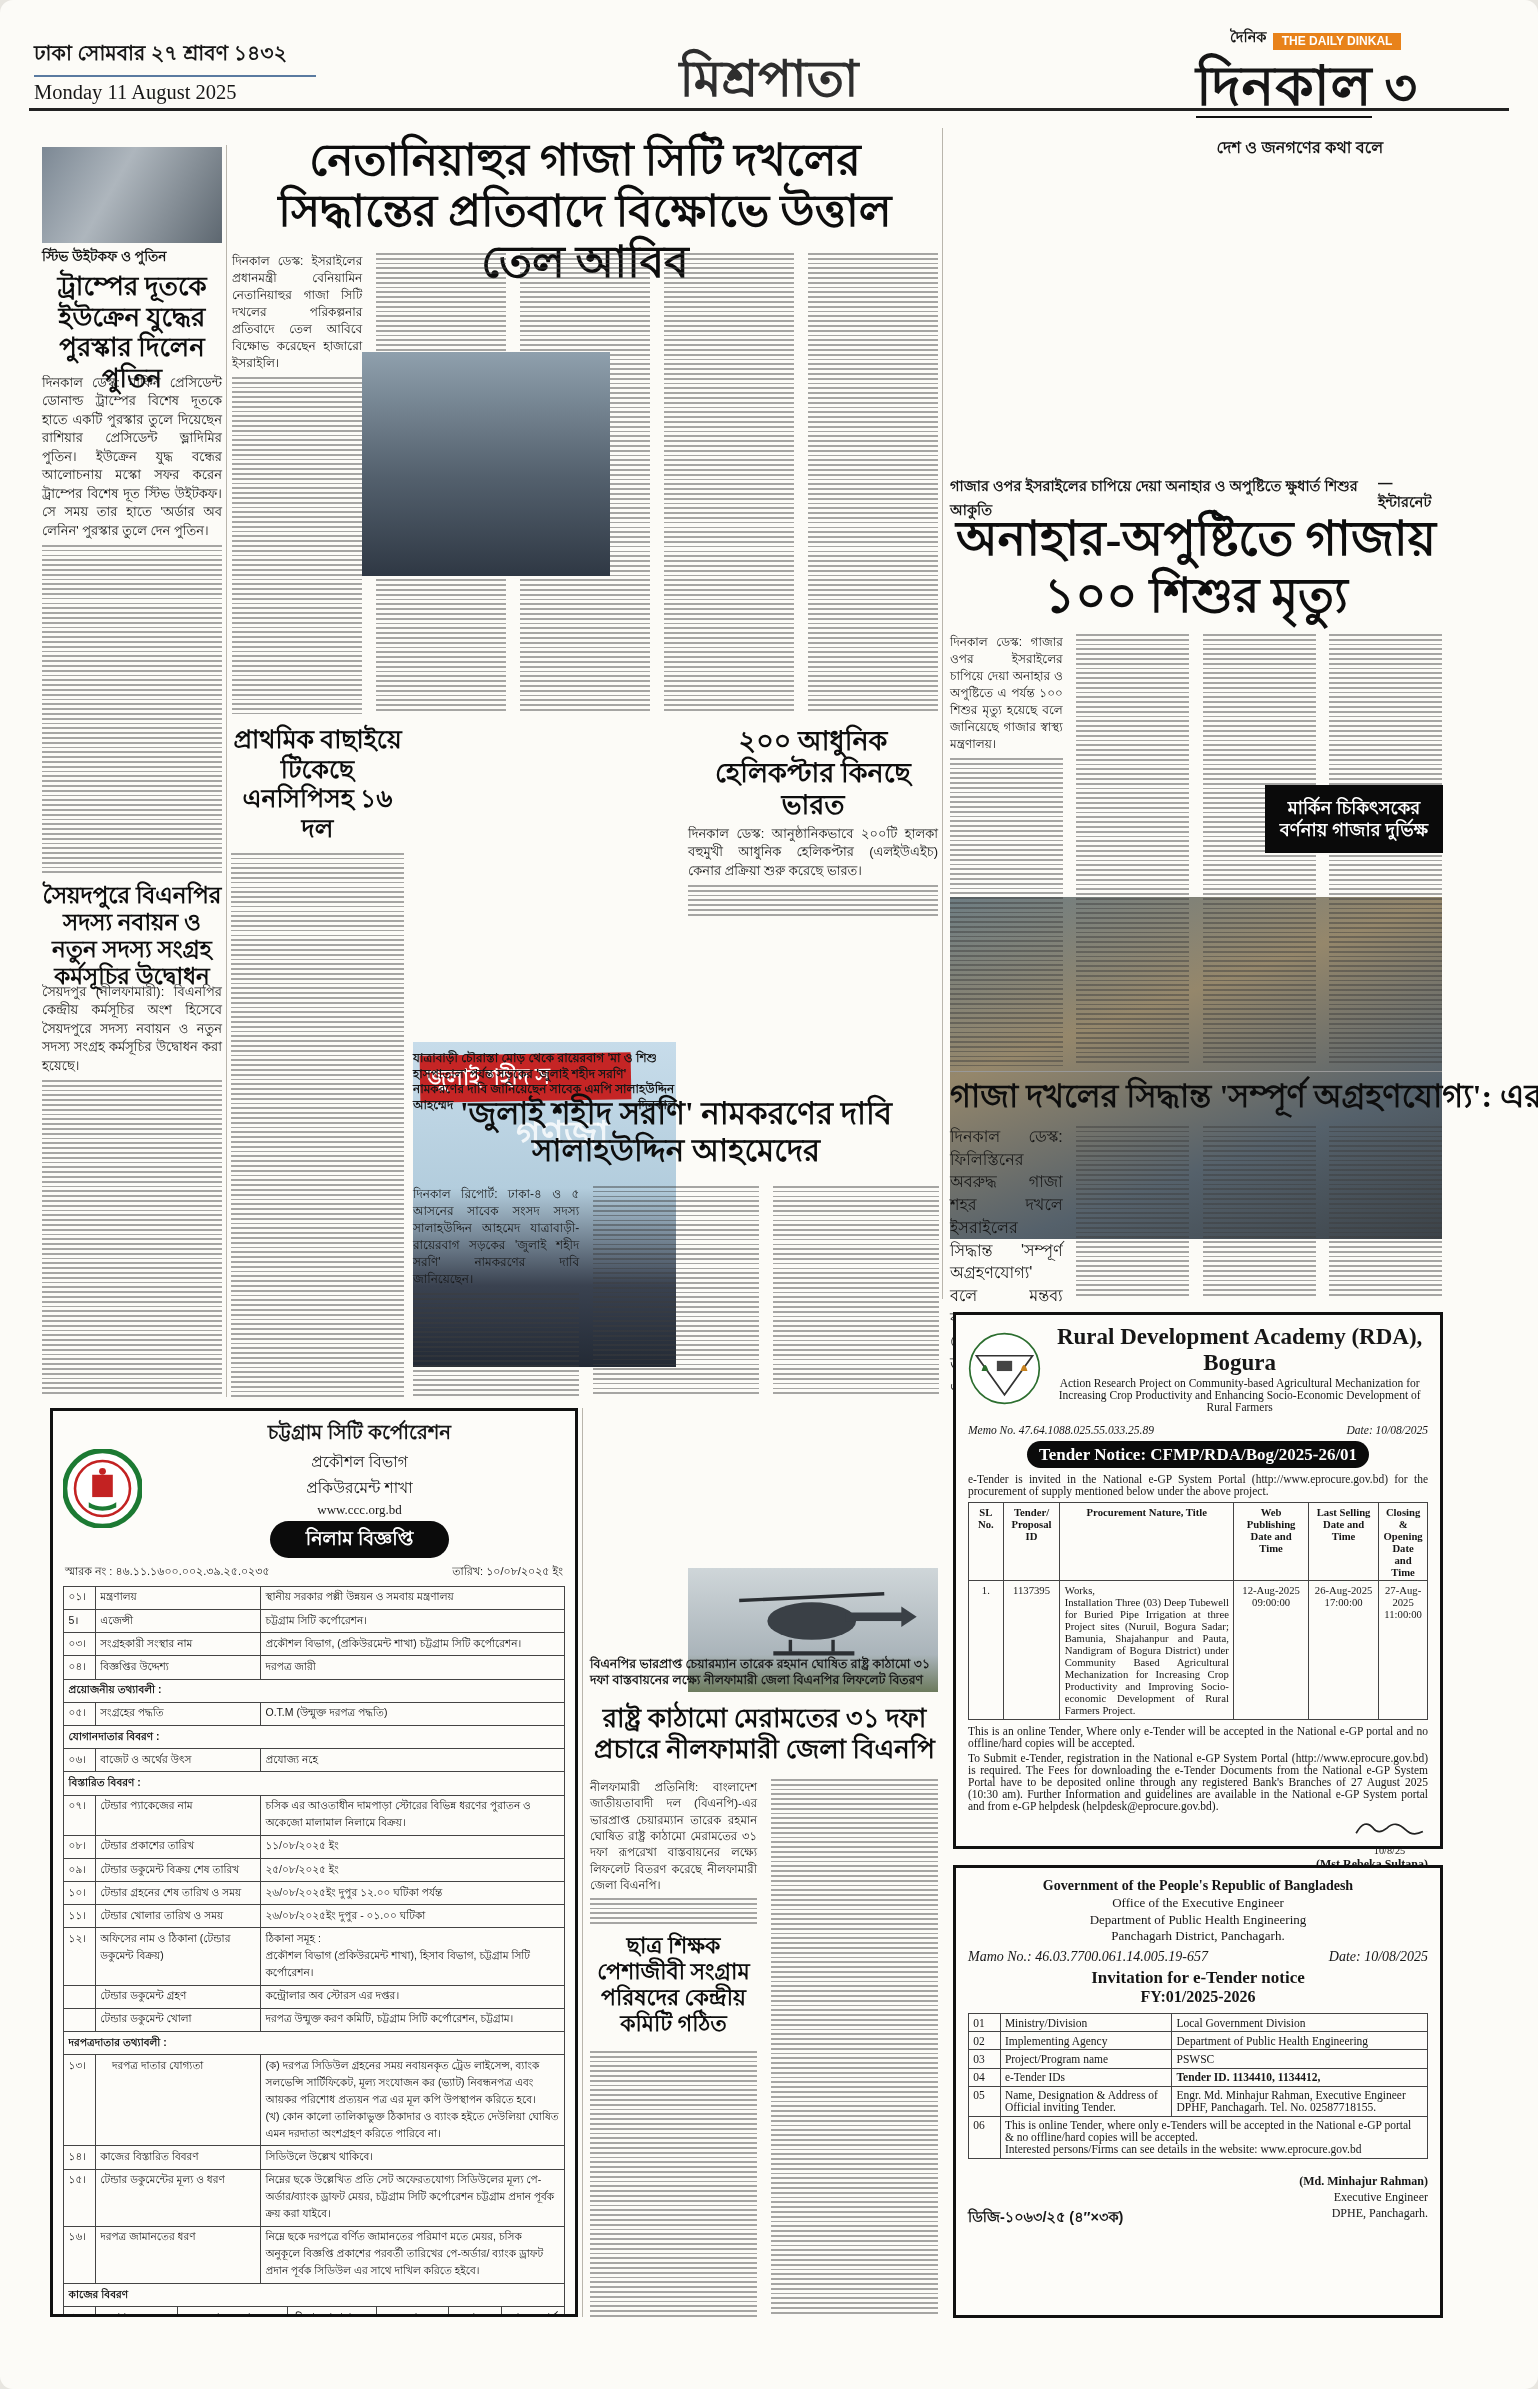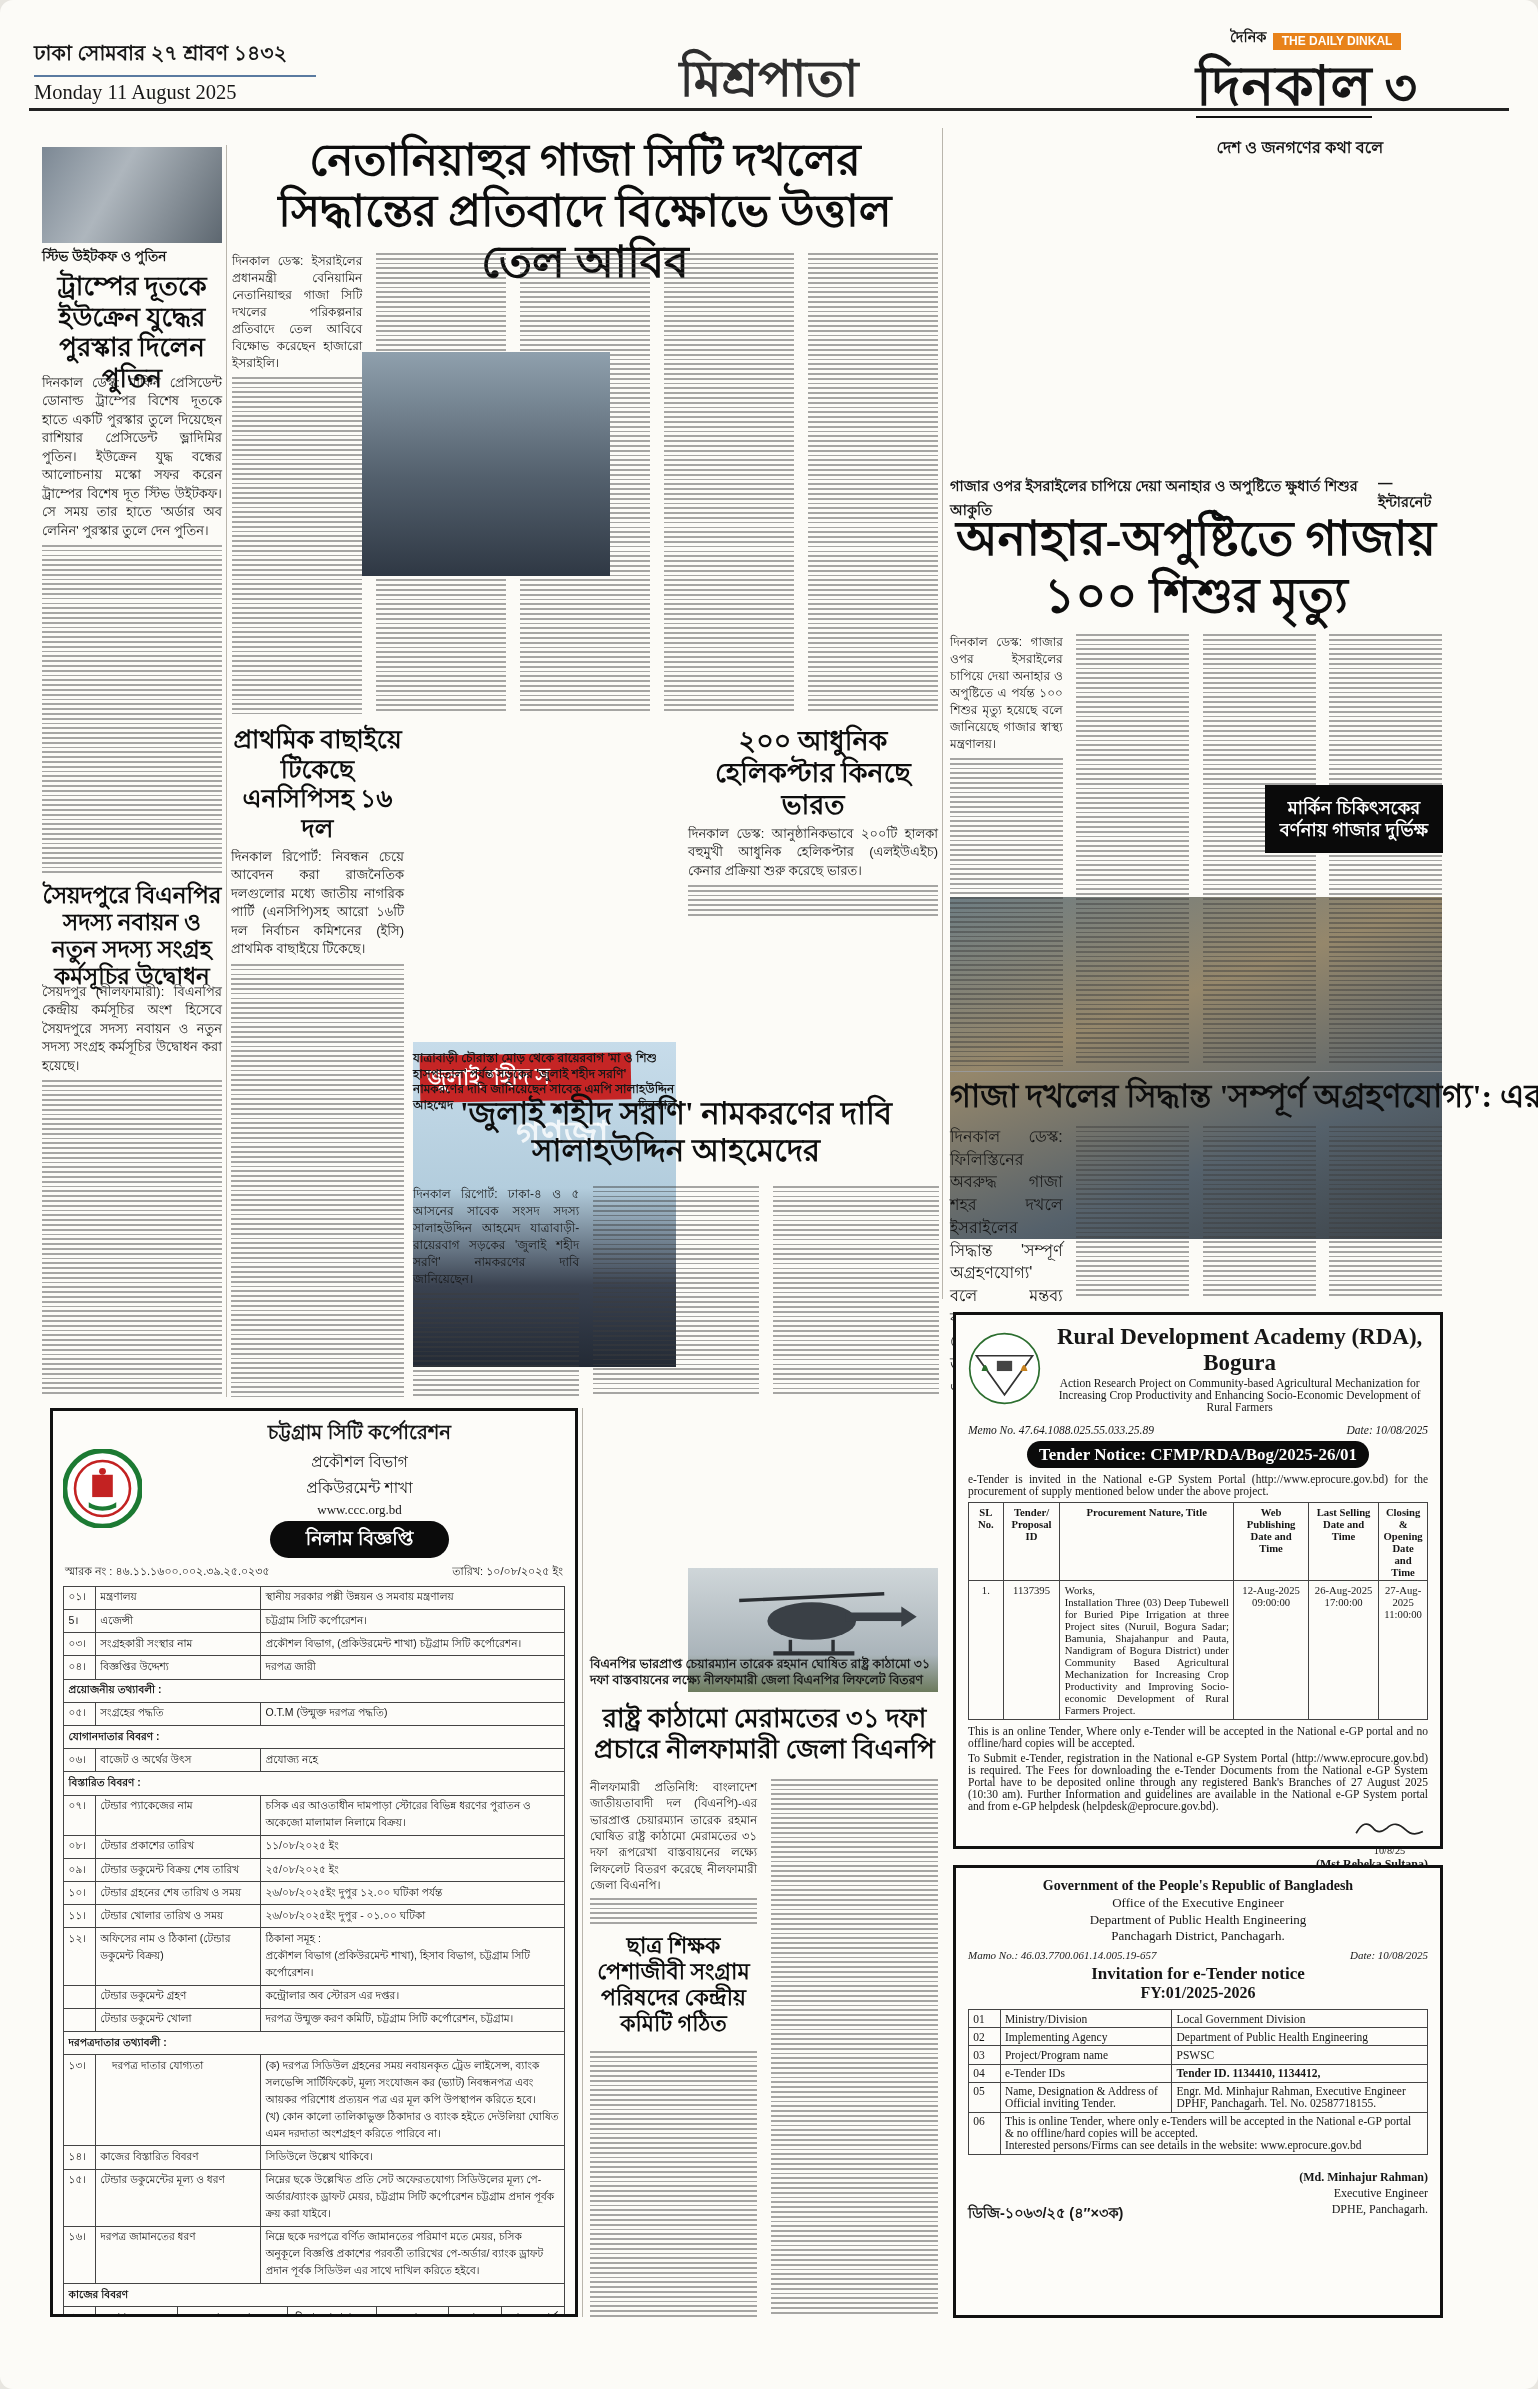--- a/index.html
+++ b/index.html
@@ -84,21 +84,20 @@
       <div class="greek"></div>
       <div class="greek"></div>
       <div class="greek"></div>
     </div>
   </div>
   <div class="abs photo" style="left:362px;top:256px;width:248px;height:224px;background:linear-gradient(180deg,#8fa0ad 0%,#54616e 55%,#2f3844 100%);"></div>
 
   <div class="abs hl serif" style="left:231px;top:725px;width:173px;font-size:25px;">প্রাথমিক বাছাইয়ে টিকেছে এনসিপিসহ ১৬ দল</div>
   <div class="abs" style="left:231px;top:848px;width:173px;height:549px;">
     <div class="leadwrap">
-        <div class="lead">দিনকাল রিপোর্ট: নিবন্ধন চেয়ে আবেদন করা রাজনৈতিক দলগুলোর মধ্যে জাতীয় নাগরিক পার্টি (এনসিপি)সহ আরো ১৬টি দল নির্বাচন কমিশনের (ইসি) প্রাথমিক বাছাইয়ে টিকেছে।</div>
         <div class="greek fill"></div>
       </div>
   </div>
 
   <div class="abs photo" style="left:413px;top:722px;width:263px;height:325px;background:linear-gradient(180deg,#c7dcea 0%,#b3cddd 45%,#3a4250 75%,#232a35 100%);">
     <div style="position:absolute;left:6.8px;top:12px;width:197px;background:#c52525;color:#fff;font-weight:bold;font-size:22px;padding:5.1px 6.8px;transform:rotate(-1deg);">জুলাই শহীদ স</div>
     <div style="position:absolute;left:103px;top:63px;color:#ffffffcc;font-weight:900;font-size:38px;">গণজা</div>
   </div>
   <div class="abs" style="left:413px;top:1051px;width:263px;font-size:12px;font-weight:bold;line-height:1.3;">
     <span>যাত্রাবাড়ী চৌরাস্তা মোড় থেকে রায়েরবাগ 'মা ও শিশু হাসপাতাল' পর্যন্ত সড়কের 'জুলাই শহীদ সরণি' নামকরণের দাবি জানিয়েছেন সাবেক এমপি সালাহউদ্দিন আহম্মেদ</span>
@@ -239,21 +238,21 @@
     <div class="dg" style="margin-top:-17px;">ডিজি-১০৬৪/২৫ (৫″×৩ক)</div>
   </div>
 
   <div class="abs boxed" style="left:953px;top:1865px;width:490px;height:453px;padding:8.5px 12px;box-sizing:border-box;">
     <div class="serif" style="text-align:center;line-height:1.3;">
       <div style="font-size:14px;font-weight:bold;">Government of the People's Republic of Bangladesh</div>
       <div style="font-size:13px;">Office of the Executive Engineer</div>
       <div style="font-size:13px;">Department of Public Health Engineering</div>
       <div style="font-size:13px;">Panchagarh District, Panchagarh.</div>
     </div>
-    <div class="serif" style="display:flex;justify-content:space-between;font-size:11px;font-style:italic;margin-top:3.4px;">
+    <div class="serif" style="display:flex;justify-content:space-between;font-size:14px;font-style:italic;margin-top:3.4px;">
       <span>Mamo No.: 46.03.7700.061.14.005.19-657</span>
         <span>Date: 10/08/2025</span>
     </div>
     <div class="serif" style="text-align:center;font-weight:bold;font-size:17px;margin-top:3.4px;">Invitation for e-Tender notice</div>
     <div class="serif" style="text-align:center;font-weight:bold;font-size:16px;">FY:01/2025-2026</div>
     <table class="ntab serif" style="margin-top:6.8px;font-size:11.5px;">
       <tbody>
         <tr>
             <td style="width:22px;">01</td>
             <td style="width:162px;">Ministry/Division</td>

